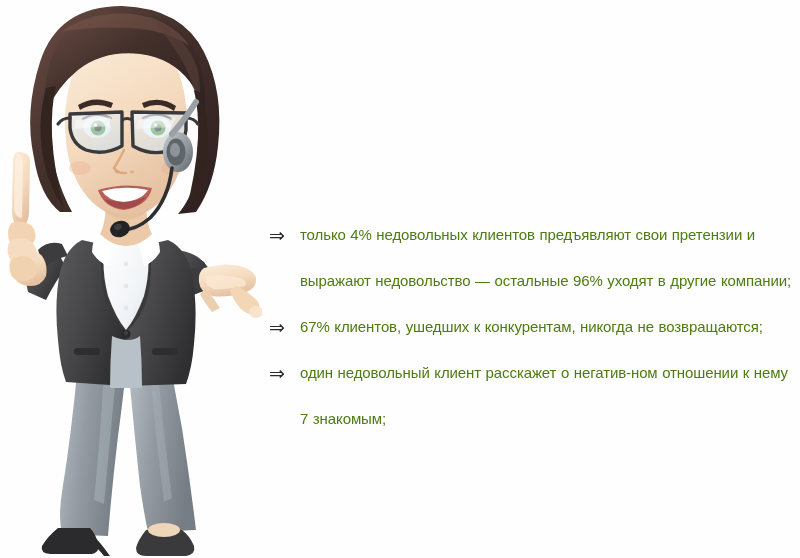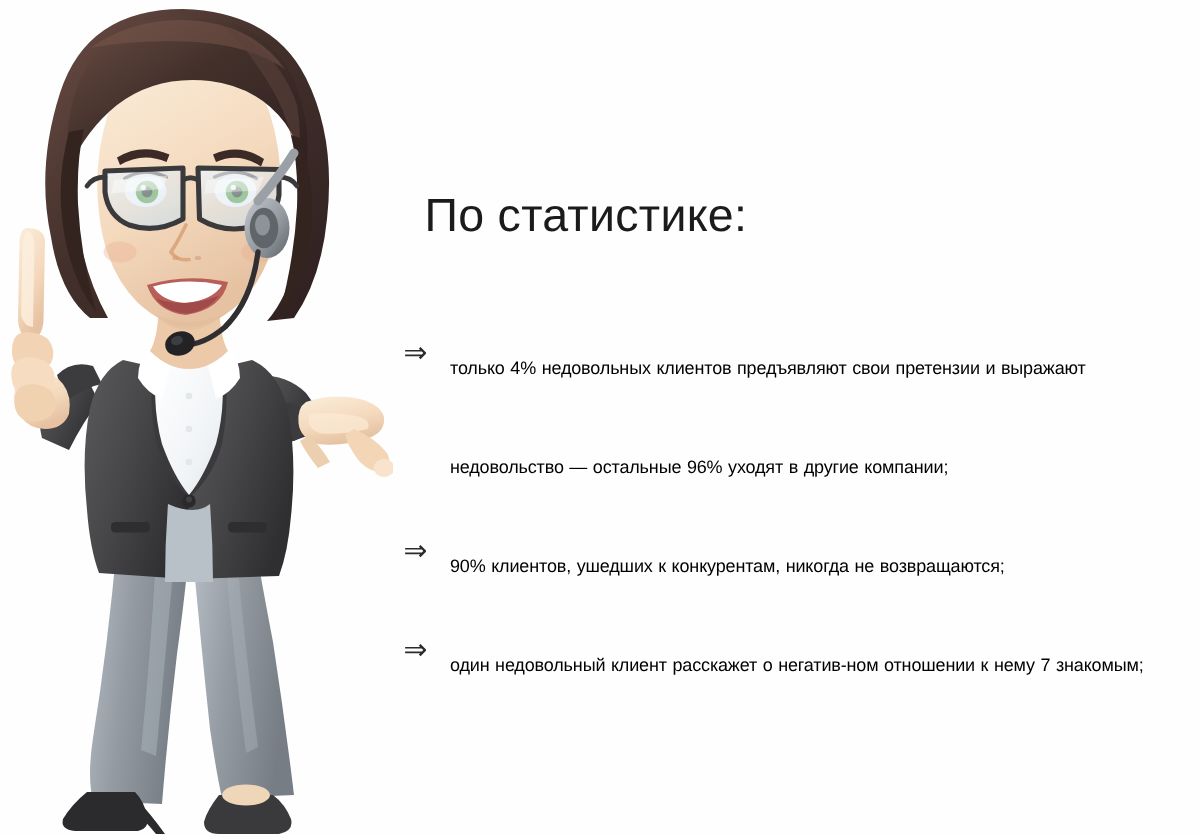--- a/index.html
+++ b/index.html
@@ -78,23 +78,23 @@
     left: 7px;
     top: 0px;
     font-size: 19px;
     line-height: 46px;
     color: #2b2b2b;
     font-family: "DejaVu Sans", sans-serif;
   }
 
   .bullet-text {
     display: block;
-    font-size: 12px;
-    line-height: 66px;
-    color: #000000;
+    font-size: 15px;
+    line-height: 46px;
+    color: #4d7c0f;
     font-weight: 500;
     letter-spacing: -0.1px;
     word-spacing: 0.5px;
     max-width: 492px;
   }
 </style>
 </head>
 <body>
 
 <div id="slide">
@@ -269,32 +269,31 @@
 
         <path d="M172 168 Q168 200 150 218 Q136 230 122 230" stroke="#2f2f31" stroke-width="3.6" fill="none" stroke-linecap="round"></path>
         <ellipse cx="120" cy="229" rx="10" ry="8" fill="#232325" transform="rotate(-16 120 229)"></ellipse>
         <ellipse cx="118" cy="227" rx="4" ry="3" fill="#44454a" opacity="0.8" transform="rotate(-16 118 227)"></ellipse>
       </g>
     </svg>
   </div>
 
   <div id="text-column">
 
-    <h1 id="page-title">По статистике:</h1>
 
     <ul id="bullet-list">
 
       <li class="bullet-item">
         <span class="bullet-marker">⇒</span>
         <span class="bullet-text">только 4% недовольных клиентов  предъявляют свои претензии и выражают недовольство — остальные 96% уходят в другие компании;</span>
       </li>
 
       <li class="bullet-item">
         <span class="bullet-marker">⇒</span>
-        <span class="bullet-text">90% клиентов, ушедших к конкурентам, никогда не возвращаются;</span>
+        <span class="bullet-text">67% клиентов, ушедших к конкурентам, никогда не возвращаются;</span>
       </li>
 
       <li class="bullet-item">
         <span class="bullet-marker">⇒</span>
         <span class="bullet-text">один недовольный клиент расскажет о негатив-ном отношении к нему 7 знакомым;</span>
       </li>
 
     </ul>
   </div>
 

